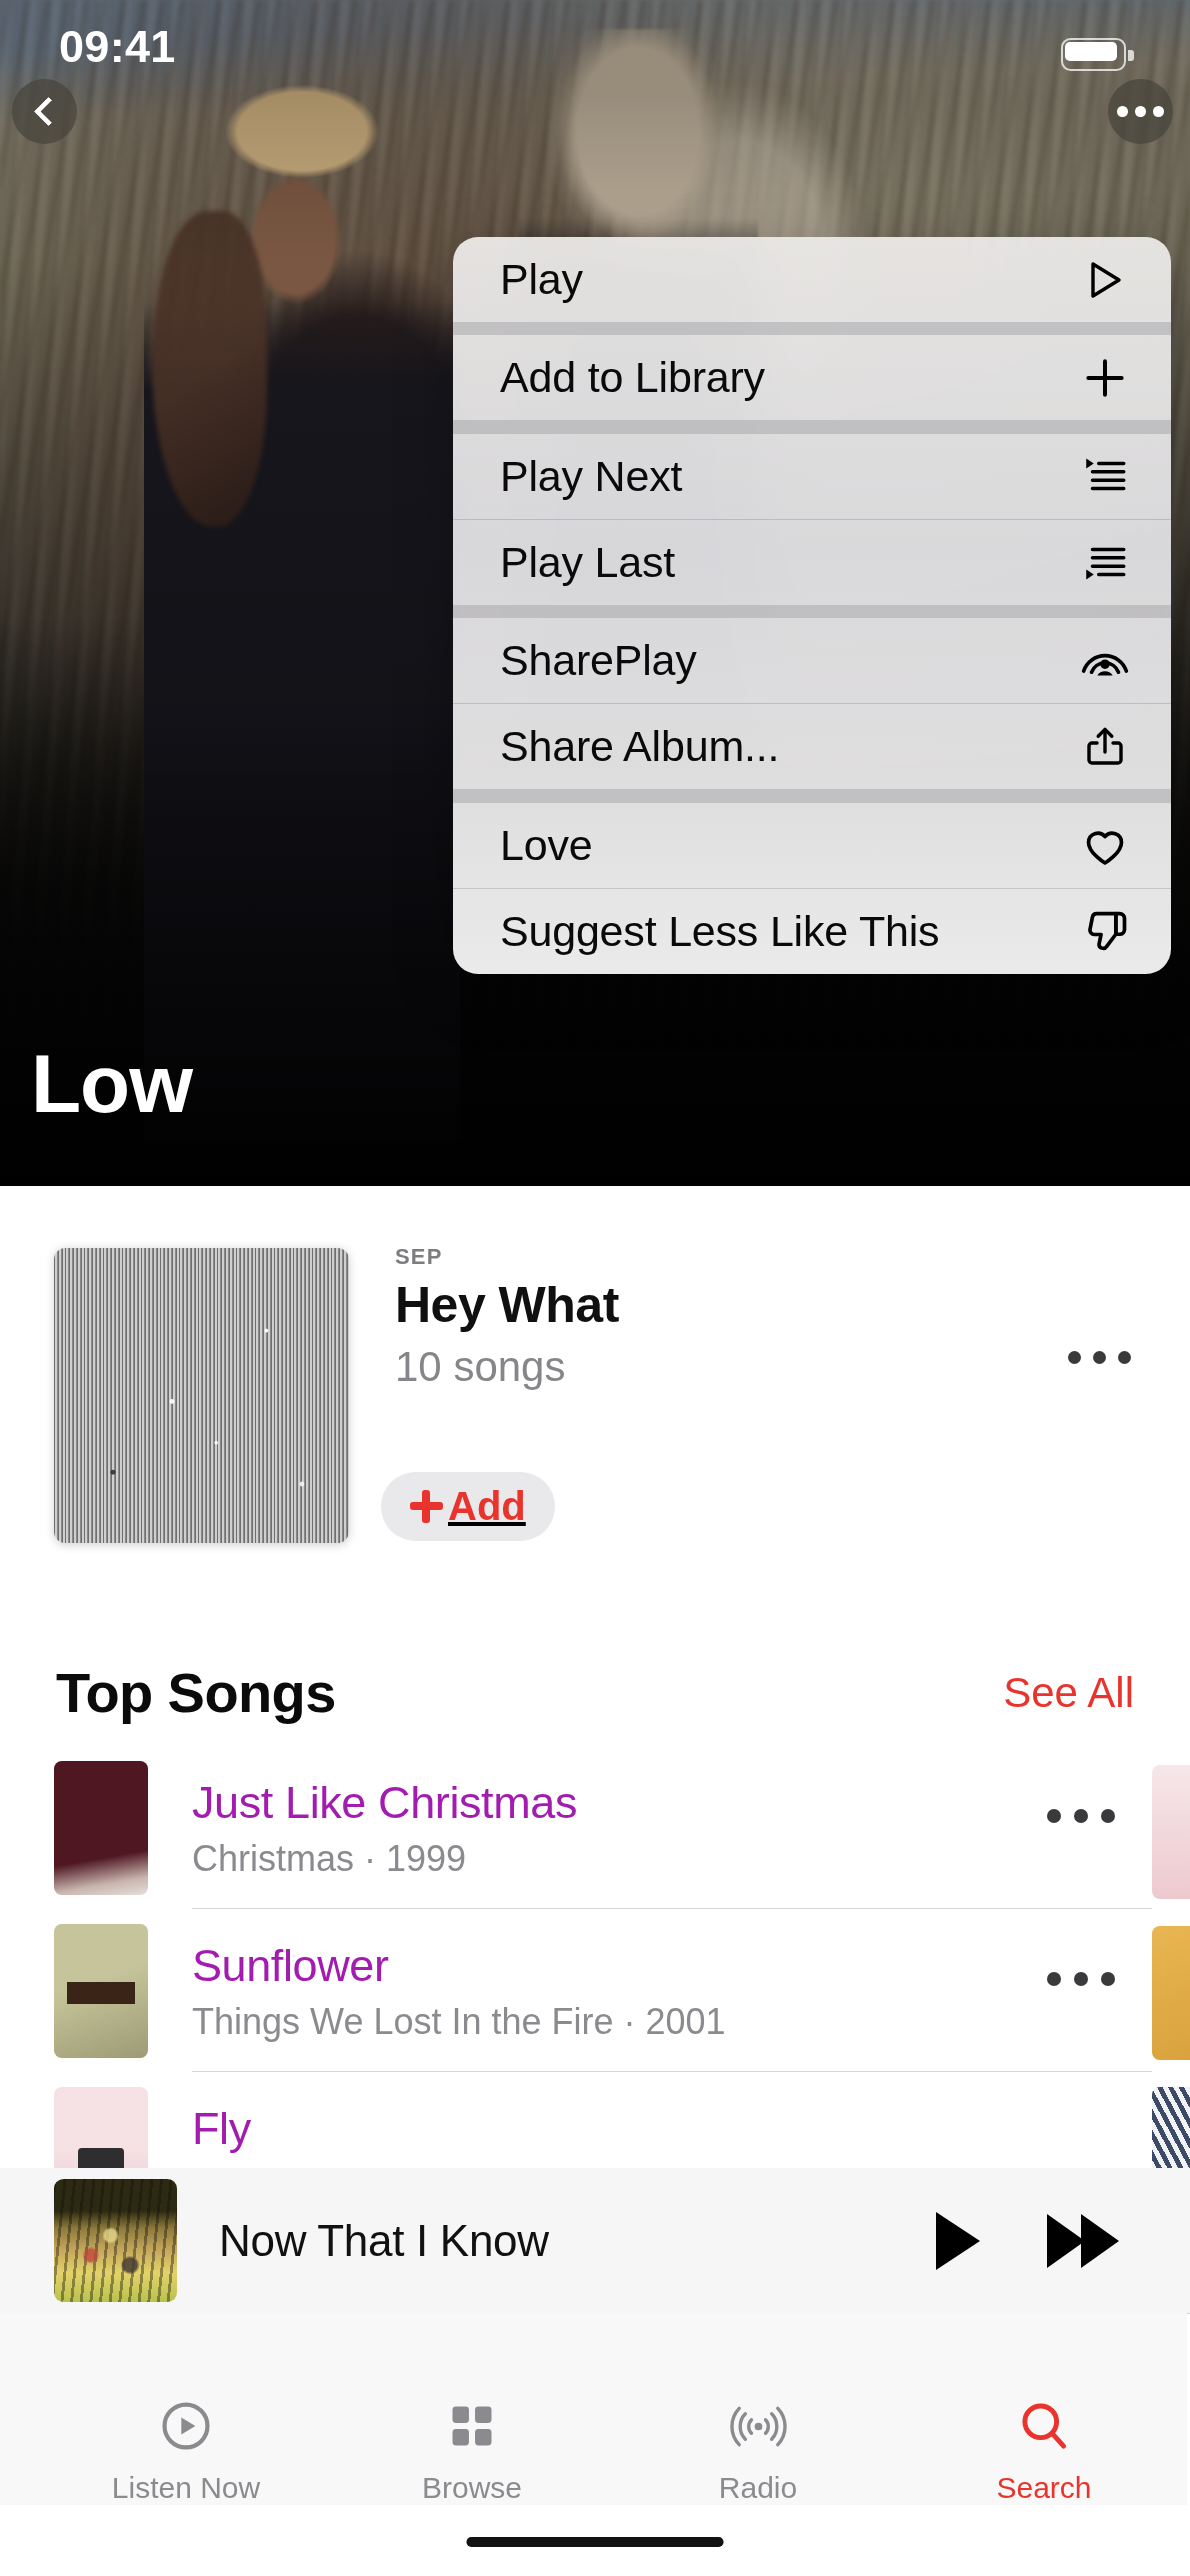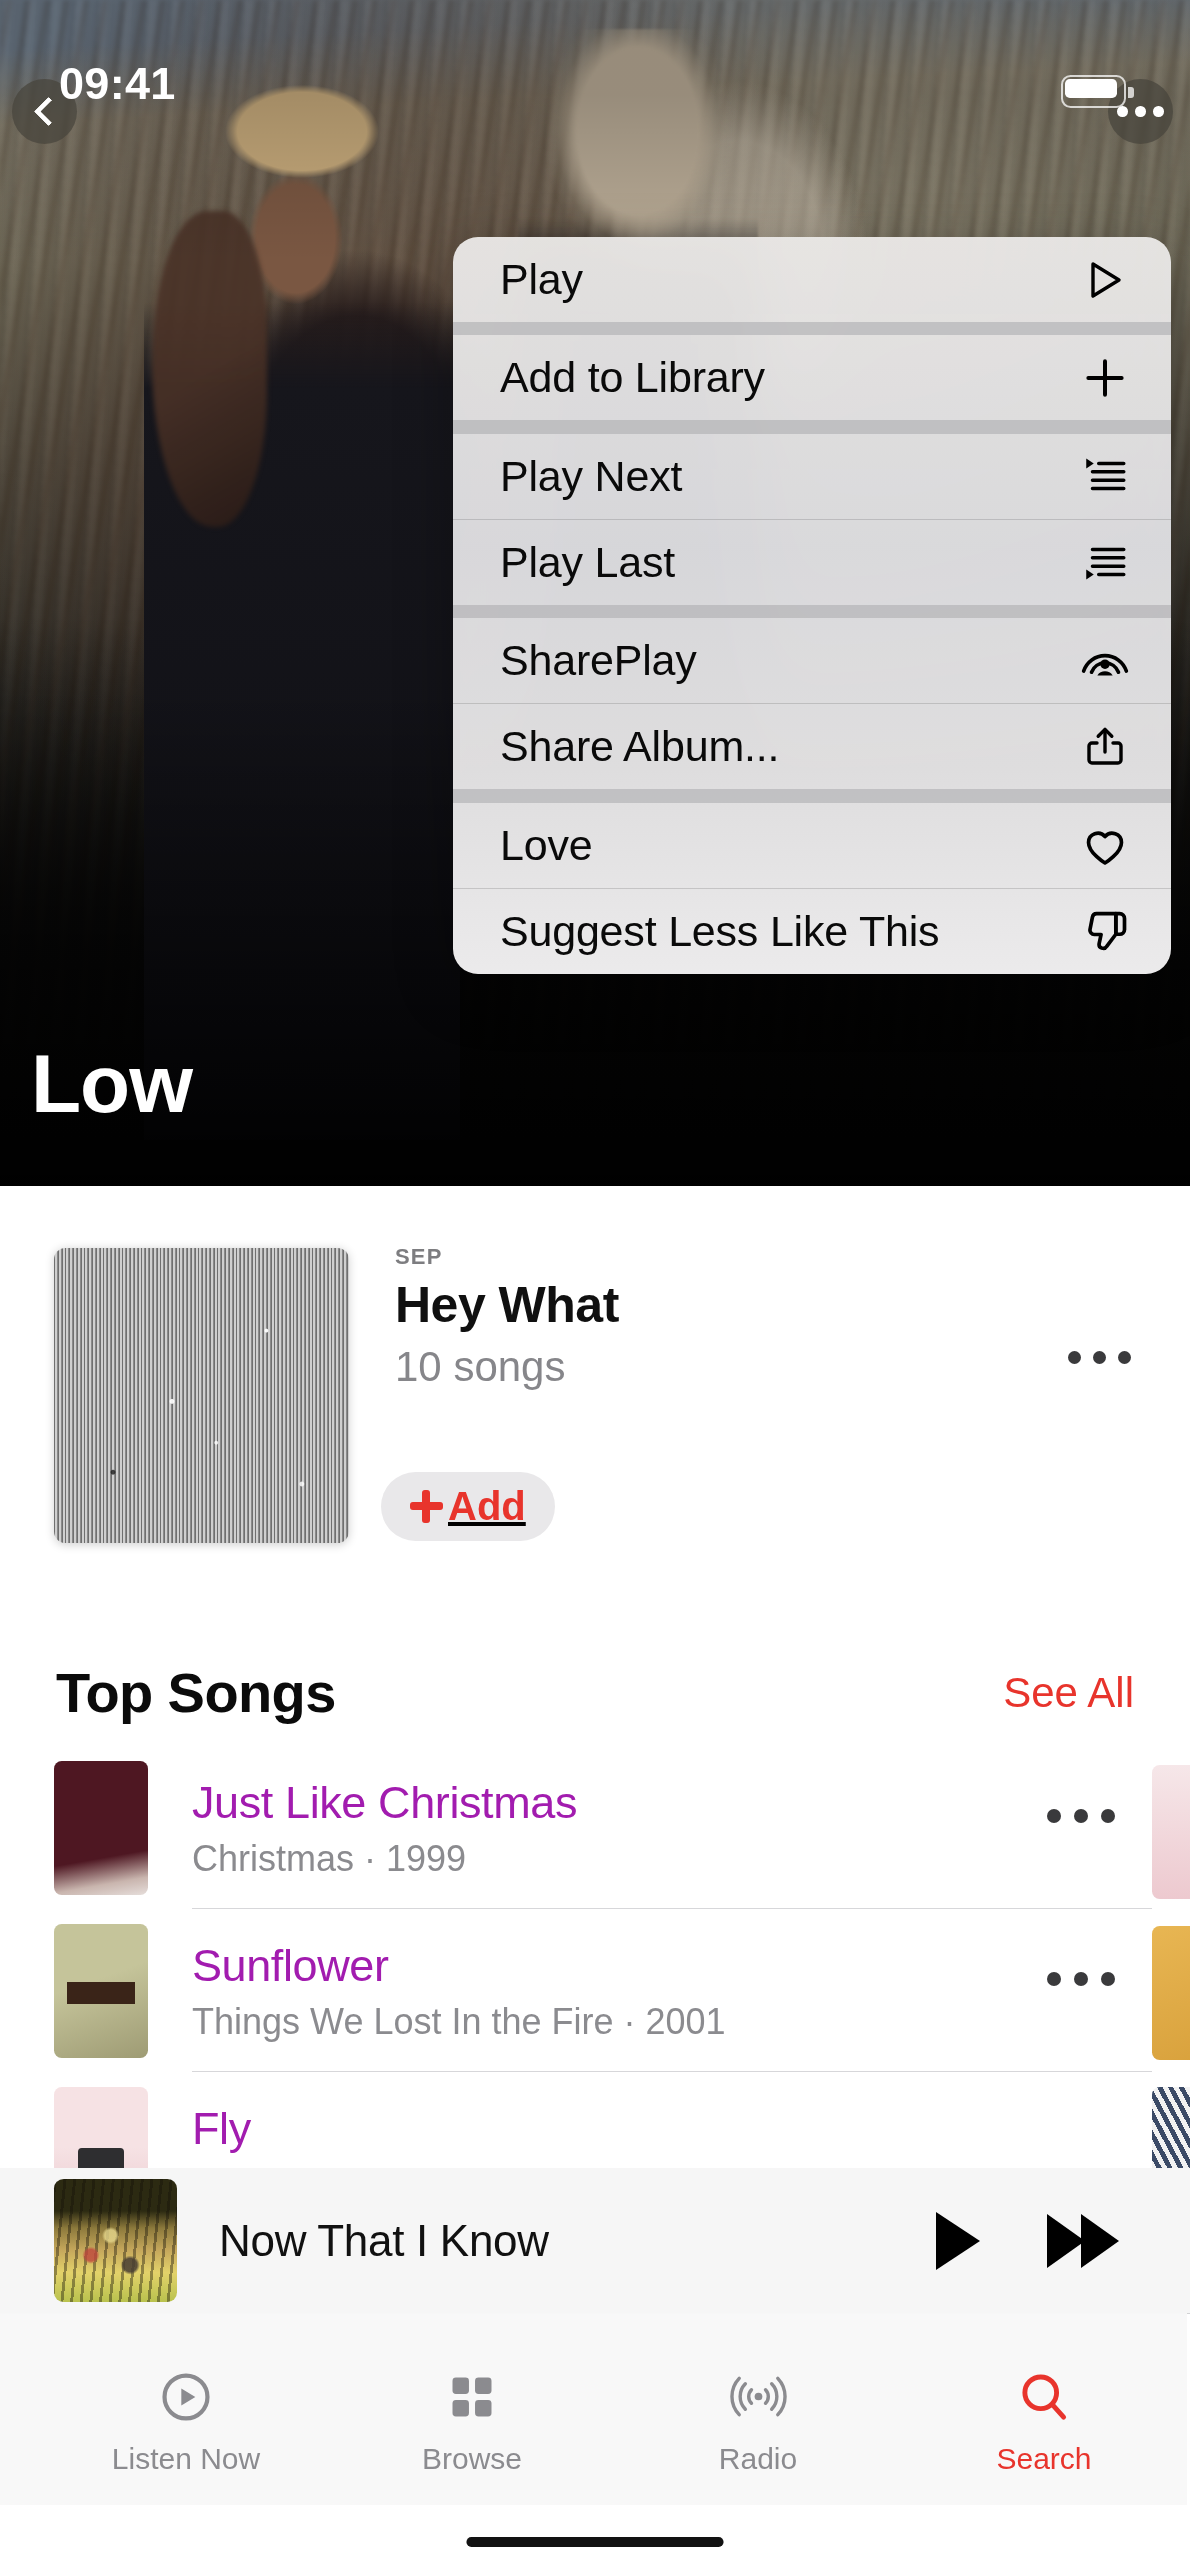--- a/index.html
+++ b/index.html
@@ -56,21 +56,21 @@
       radial-gradient(ellipse 105px 144px at 50% 14%, #b9ab96 0 58%, rgba(160,150,130,.25) 78%, transparent 90%),
       linear-gradient(to bottom, transparent 0 26%, #1a1a1e 36%, #0c0c10 100%);
     filter:blur(1.2px);
   }
   .hero-vignette{
     position:absolute; inset:0;
     background:linear-gradient(to bottom, rgba(0,0,0,.18) 0 8%, transparent 22% 58%, rgba(0,0,0,.55) 84%, rgba(0,0,0,.92) 100%);
   }
 
   
-  .statusbar { position:absolute; left:0; top:0; width:1190px; height:105px; z-index:40;margin-top:37px; }
+  .statusbar { position:absolute; left:0; top:0; width:1190px; height:105px; z-index:40; }
   .status-time {
     position:absolute; left:59px; top:21px;
     font-size:45px; font-weight:700; color:#fff; letter-spacing:0.3px;
   }
   .battery-wrap{ position:absolute; right:56px; top:38px; width:73px; height:36px; }
   .battery-body{
     position:absolute; left:0; top:0; width:65px; height:33px;
     border:2.9px solid rgba(255,255,255,.75); border-radius:9.6px;
   }
   .battery-fill{
@@ -205,21 +205,21 @@
   }
   .np-title{ margin-left:42px; font-size:44px; color:#111; letter-spacing:-0.3px; flex:1; }
   .np-play{ margin-right:7.7px; width:0;height:0; border-left:44px solid #000; border-top:29px solid transparent; border-bottom:29px solid transparent; }
   .np-ffwd{ display:flex; margin-right:71px; margin-left:59px; }
   .np-ffwd span{ width:0;height:0; border-left:38px solid #000; border-top:27px solid transparent; border-bottom:27px solid transparent; }
   .np-ffwd span+span{ margin-left:-3.8px; }
 
   
   .tabbar{
     position:absolute; left:0; top:2313px; width:1187px; height:192px;
-    background:rgba(248,248,248,.97); display:flex; align-items:center; padding-top:23px;padding-left:43px;
+    background:rgba(248,248,248,.97); display:flex; align-items:flex-end; padding-top:23px;padding-left:43px;
   }
   .tab{ flex:1; display:flex; flex-direction:column; align-items:center; gap:13.4px; }
   .tab-ic{ height:63px; display:flex; align-items:center; justify-content:center; }
   .tab-label{ font-size:30px; color:#8b8b8f; }
   .tab.active .tab-label{ color:#e8342c; }
 
   .home-ind{
     position:absolute; left:50%; transform:translateX(-50%); bottom:29px;
     width:257px; height:9.6px; border-radius:4.8px; background:#121212;
   }

